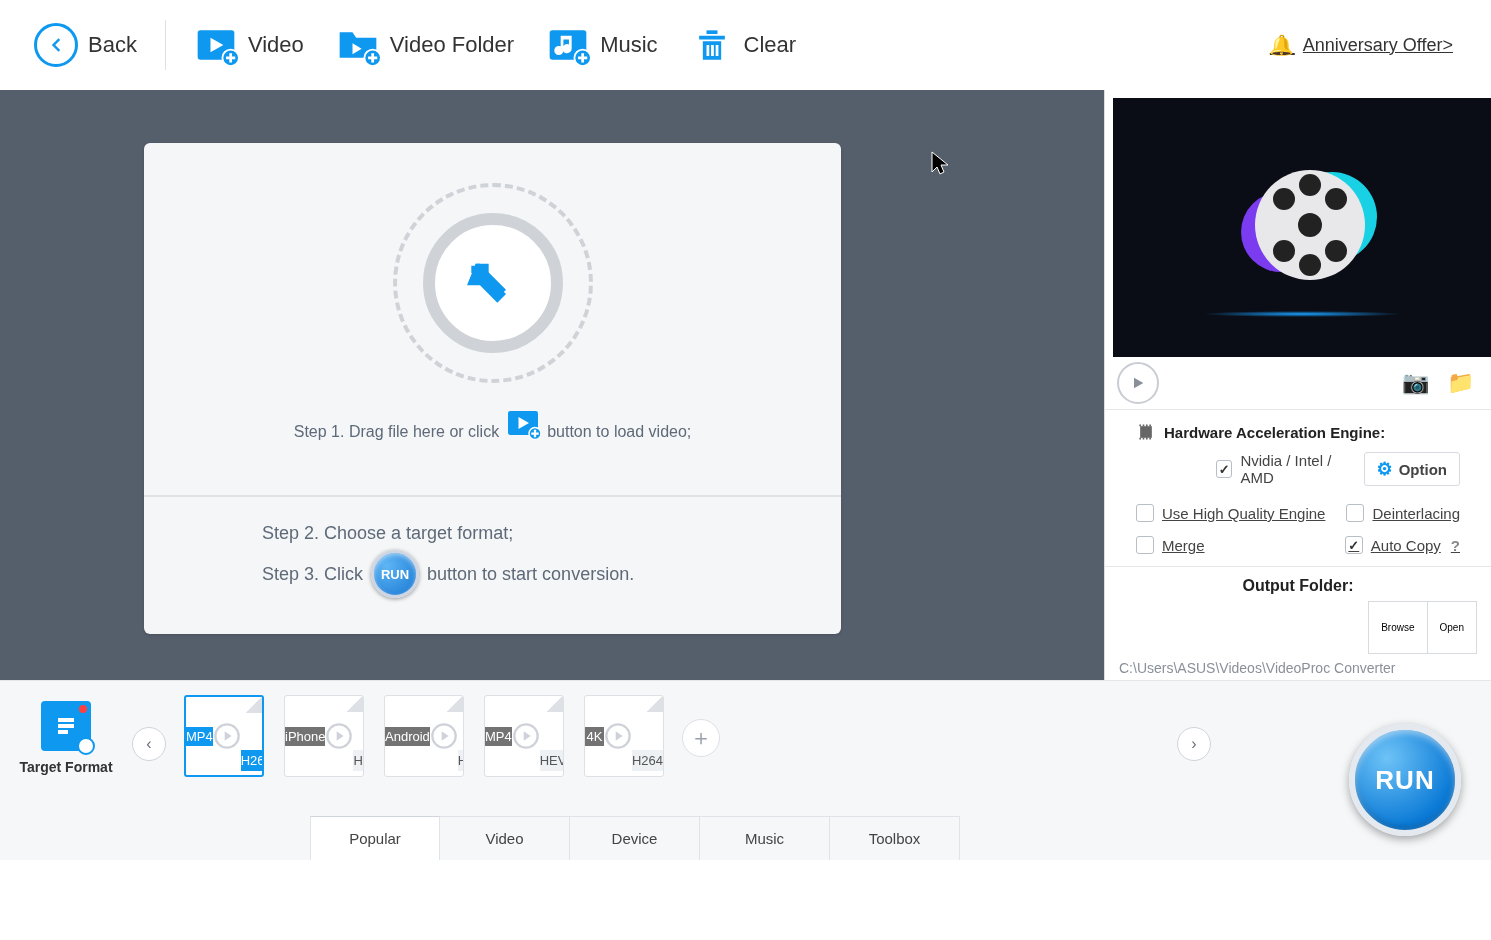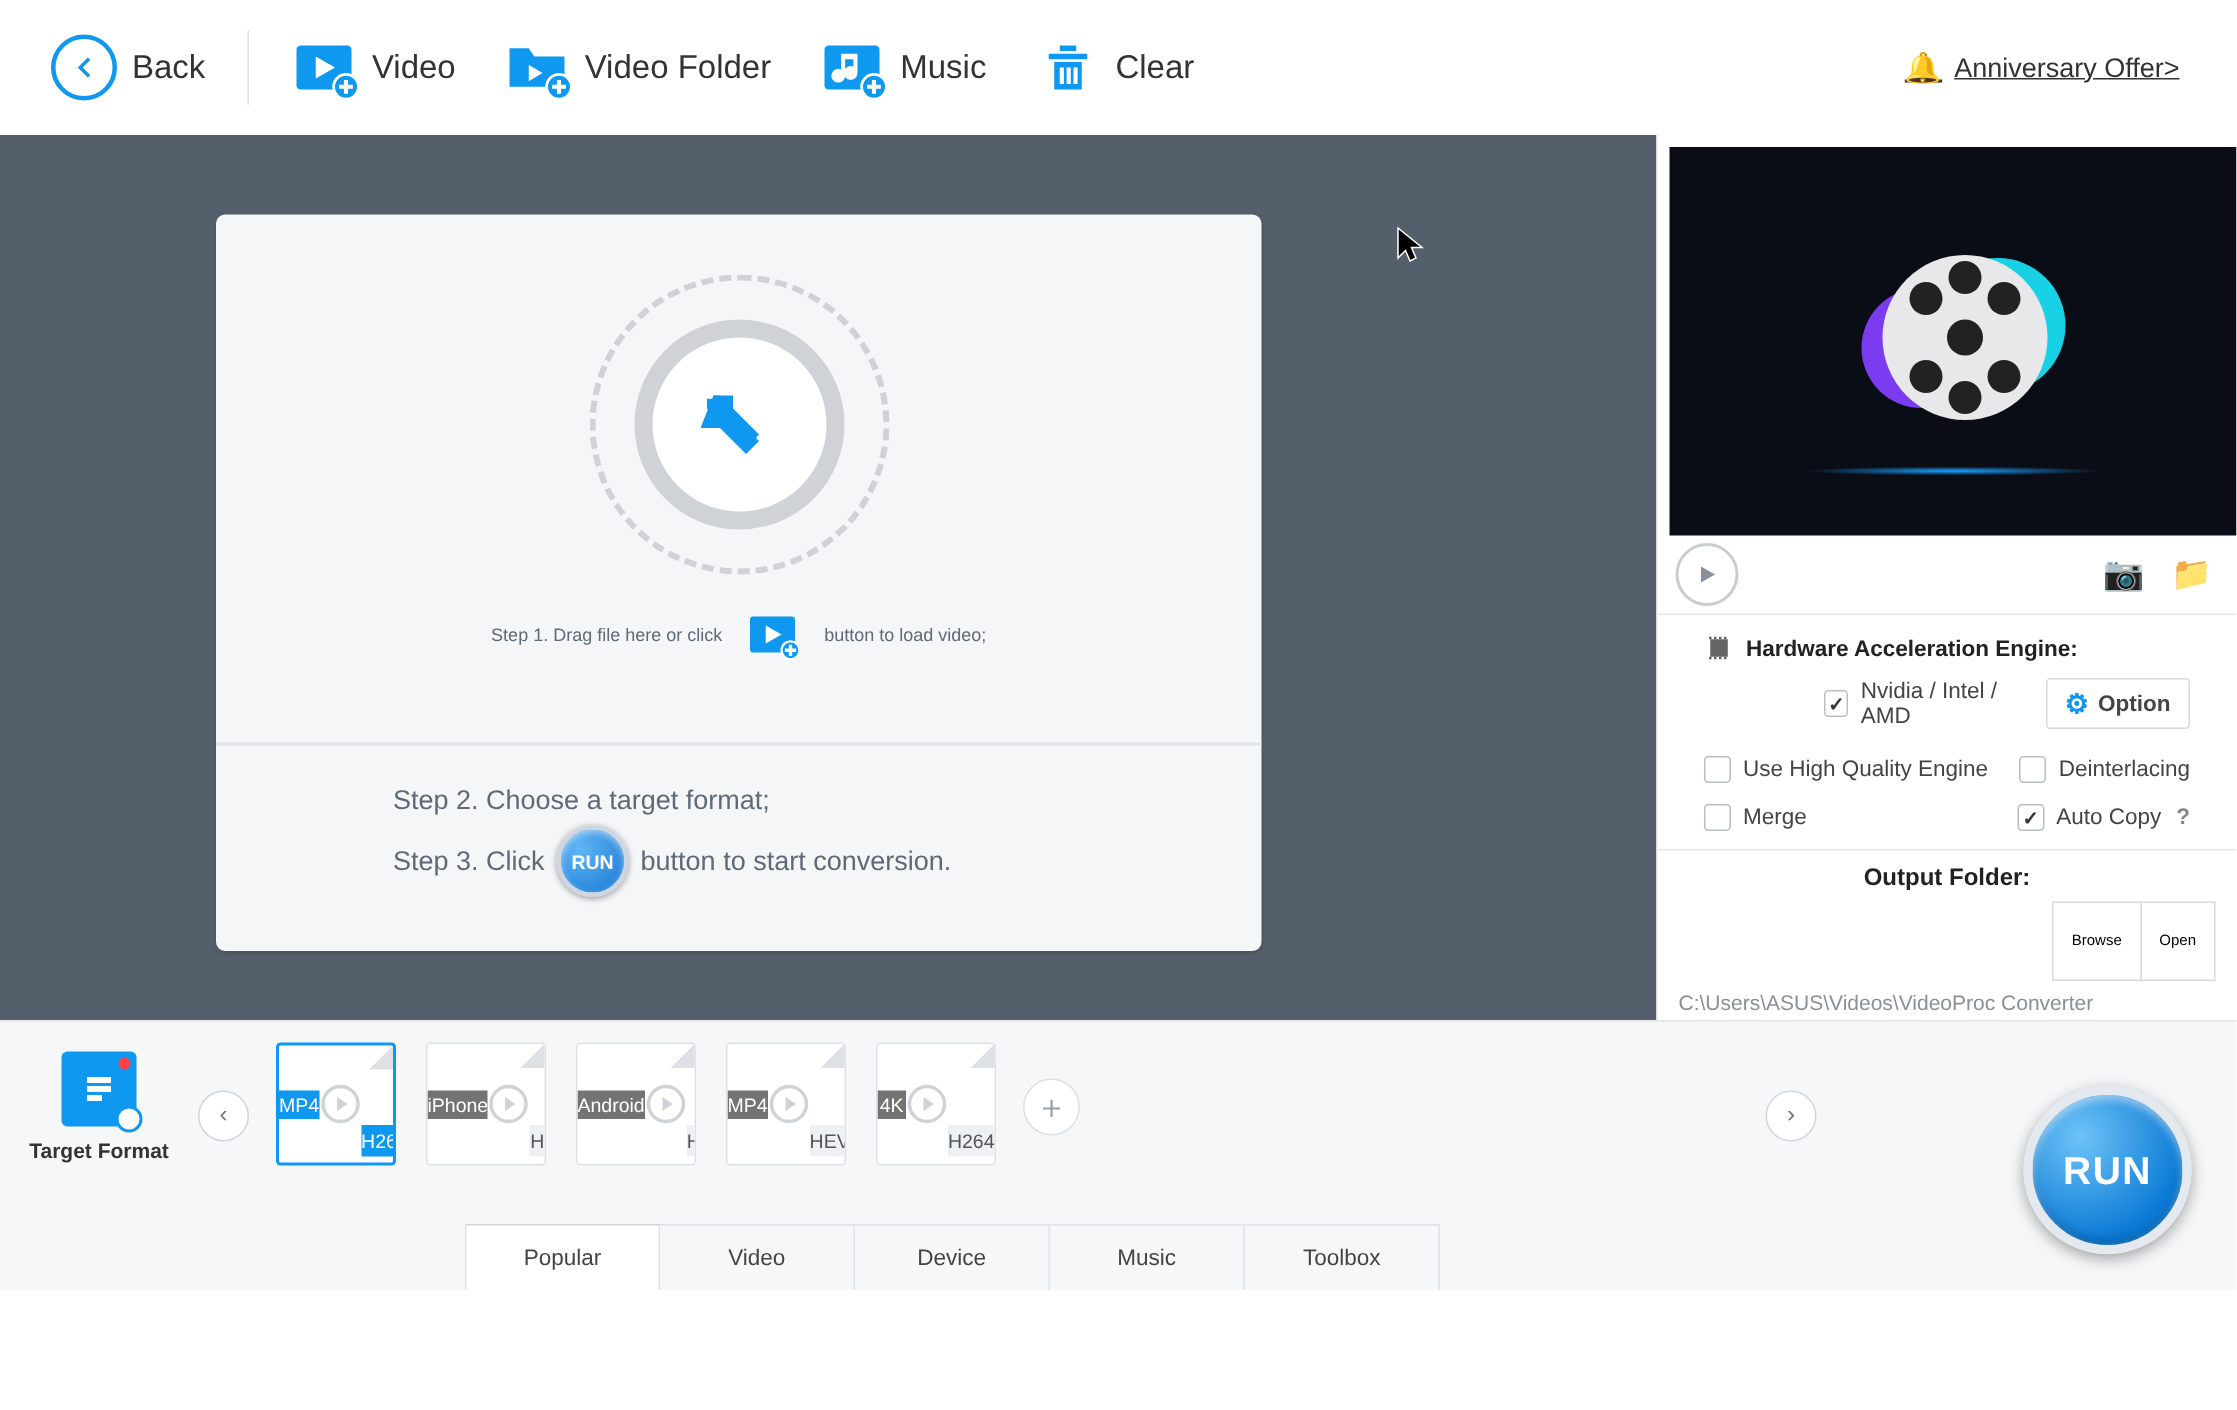--- a/index.html
+++ b/index.html
@@ -18,21 +18,21 @@
 
 
 .middle { display:flex; height:590px; }
 .canvas { flex:1; background:#555e6b; padding:0; position:relative; }
 .drop-card { position:absolute; left:144px; top:53px; width:697px; background:#f5f6f8; border-radius:6px; box-shadow:0 1px 3px rgba(0,0,0,.15);}
 .drop1 { height:352px; position:relative; display:flex; flex-direction:column; align-items:center; justify-content:flex-start; padding-top:40px;}
 .dashed-ring { width:200px; height:200px; border-radius:50%; border:4px dashed #cfd3d8; display:flex; align-items:center; justify-content:center; }
 .solid-ring { width:140px; height:140px; border-radius:50%; border:12px solid #cfd3d8; background:#fff; display:flex; align-items:center; justify-content:center;}
 .up-arrow { color:#0e98ef; }
 .up-arrow svg{width:52px;height:52px;fill:#0e98ef;}
-.step-line { display:flex; align-items:center; gap:16px; color:#5e6a78; font-size:12px; margin-top:22px; }
+.step-line { display:flex; align-items:flex-end; gap:6px; color:#5e6a78; font-size:16px; margin-top:22px; }
 .step-line .mini-ico{width:36px;height:36px;}
 .drop2 { border-top:2px solid #e0e2e6; padding:20px 30px 30px 118px; color:#5e6a78; font-size:18px; }
 .drop2 .row{ display:flex; align-items:center; gap:8px; margin:6px 0;}
 .run-sm { width:48px;height:48px;border-radius:50%; background:radial-gradient(circle at 30% 30%,#5fb6f5,#1877d2); box-shadow:0 1px 4px rgba(0,0,0,.4),inset 0 2px 4px rgba(255,255,255,.5); display:flex;align-items:center;justify-content:center;color:#fff;font-weight:bold;font-size:13px; border:3px solid #cdd6e2;}
 .cursor { position:absolute; left:930px; top:60px; }
 .cursor svg{width:20px;height:28px;fill:#000;stroke:#fff;stroke-width:1;}
 
 .right-col { width:387px; background:#fff; display:flex; flex-direction:column; border-left:1px solid #ddd;}
 .preview { height:276px; background:#0a0d16; display:flex; align-items:center; justify-content:center; position:relative; margin:8px 0 0 8px;}
 .reel { position:relative; width:130px;height:130px;}
@@ -51,21 +51,21 @@
 
 .panel{border-top:1px solid #e4e6ea;padding:12px 31px;font-size:15px;color:#444;}
 .panel .hdr{display:flex;align-items:center;gap:8px;font-weight:600;color:#222;margin-bottom:10px;}
 .panel .hdr svg{width:20px;height:20px;}
 .row-flex{display:flex;align-items:center;gap:8px;margin:8px 0;}
 .cbx{width:18px;height:18px;border:1px solid #b8bec6;border-radius:3px;display:inline-flex;align-items:center;justify-content:center;background:#fff;cursor:pointer;}
 .cbx.checked::after{content:"✓";font-size:13px;color:#333;font-weight:bold;}
 .opt-btn{margin-left:auto;display:flex;align-items:center;gap:6px;border:1px solid #d7dbe0;padding:5px 12px;border-radius:3px;cursor:pointer;font-weight:600;}
 .opt-btn .gear{color:#0e98ef;font-size:18px;}
 .two-col{display:flex;justify-content:space-between;}
-.two-col .left,.two-col .right{display:flex;align-items:flex-start;gap:8px;}
+.two-col .left,.two-col .right{display:flex;align-items:flex-end;gap:8px;text-decoration:underline;}
 .q{color:#888;font-weight:bold;margin-left:2px;}
 .outf{padding:10px 14px 4px;border-top:1px solid #e4e6ea;}
 .outf .top{display:flex;align-items:center;gap:6px;flex-direction:column;}
 .outf .lbl{font-weight:600;color:#222;}
 .outf .btns{margin-left:auto;display:flex;}
 .outf .b{border:1px solid #d7dbe0;padding:20px 12px;font-size:10px;cursor:pointer;background:#fff;}
 .outf .b+.b{border-left:none;}
 .outf .path{color:#8a9099;font-size:14px;margin-top:6px;}
 
 

